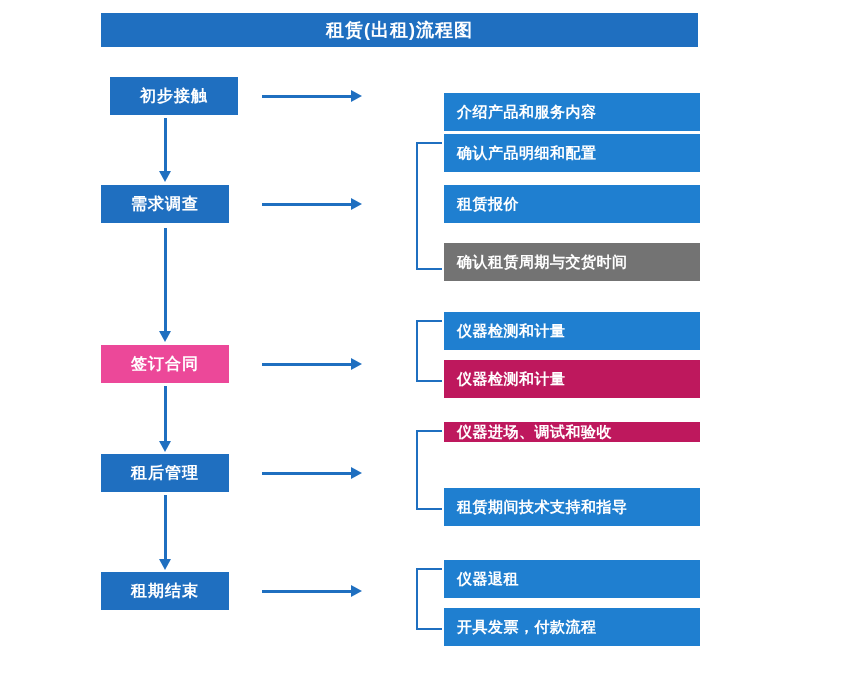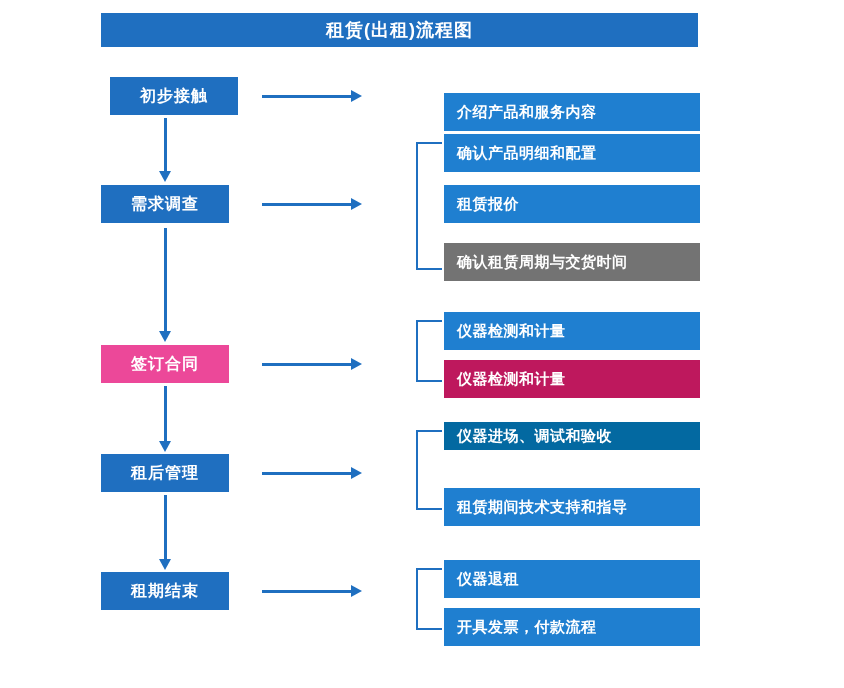--- a/index.html
+++ b/index.html
@@ -118,21 +118,21 @@
       <div class="stage-box" style="left: 101px; top: 454px; width: 128px; height: 38px; background: rgb(31, 111, 192);">租后管理</div>
       <div class="stage-box" style="left: 101px; top: 572px; width: 128px; height: 38px; background: rgb(31, 111, 192);">租期结束</div>
     </div>
   <div id="tasks-layer">
       <div class="task-box" style="left: 444px; top: 93px; width: 256px; height: 38px; background: rgb(31, 127, 208);">介绍产品和服务内容</div>
       <div class="task-box" style="left: 444px; top: 134px; width: 256px; height: 38px; background: rgb(31, 127, 208);">确认产品明细和配置</div>
       <div class="task-box" style="left: 444px; top: 185px; width: 256px; height: 38px; background: rgb(31, 127, 208);">租赁报价</div>
       <div class="task-box" style="left: 444px; top: 243px; width: 256px; height: 38px; background: #737373;">确认租赁周期与交货时间</div>
       <div class="task-box" style="left: 444px; top: 312px; width: 256px; height: 38px; background: rgb(31, 127, 208);">仪器检测和计量</div>
       <div class="task-box" style="left: 444px; top: 360px; width: 256px; height: 38px; background: #be185d;">仪器检测和计量</div>
-      <div class="task-box" style="left: 444px; top: 422px; width: 256px; height: 28px; background: #0369a1; font-family: Liberation Serif, serif;">仪器进场、调试和验收</div>
+      <div class="task-box" style="left: 444px; top: 422px; width: 256px; height: 20px; background: #be185d; font-family: Liberation Serif, serif;">仪器进场、调试和验收</div>
       <div class="task-box" style="left: 444px; top: 488px; width: 256px; height: 38px; background: rgb(31, 127, 208); text-align: right;">租赁期间技术支持和指导</div>
       <div class="task-box" style="left: 444px; top: 560px; width: 256px; height: 38px; background: rgb(31, 127, 208);">仪器退租</div>
       <div class="task-box" style="left: 444px; top: 608px; width: 256px; height: 38px; background: rgb(31, 127, 208);">开具发票，付款流程</div>
     </div>
   <div id="connectors-layer">
       <div class="bracket" style="left: 416px; top: 142px; width: 26px; height: 128px; border-color: rgb(31, 111, 192);"></div>
       <div class="bracket" style="left: 416px; top: 320px; width: 26px; height: 62px; border-color: rgb(31, 111, 192);"></div>
       <div class="bracket" style="left: 416px; top: 430px; width: 26px; height: 80px; border-color: rgb(31, 111, 192);"></div>
       <div class="bracket" style="left: 416px; top: 568px; width: 26px; height: 62px; border-color: rgb(31, 111, 192);"></div>
       <div class="v-arrow" style="left: 159px; top: 118px; height: 64px;">

